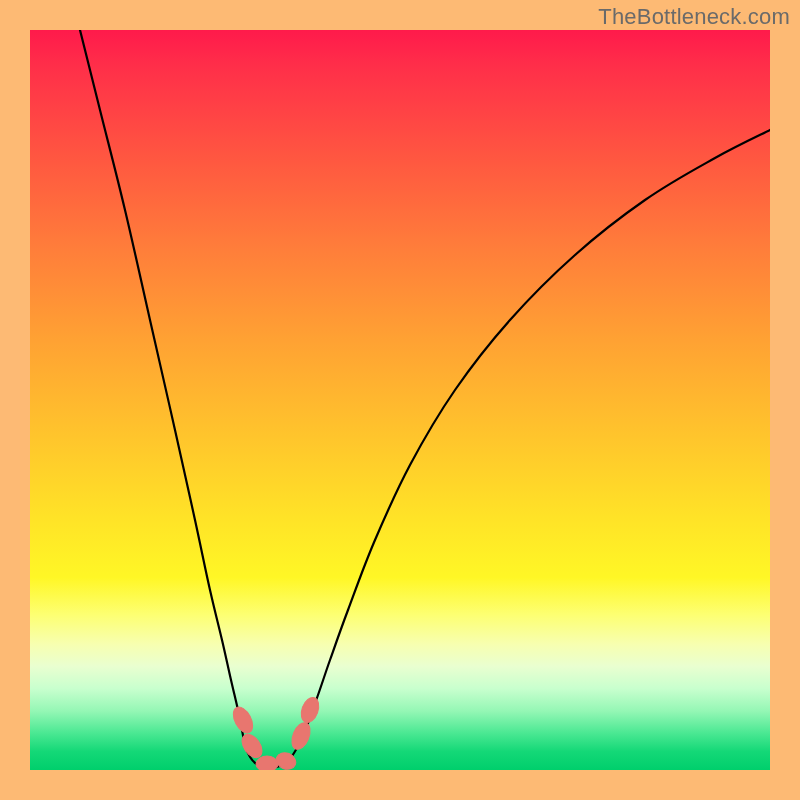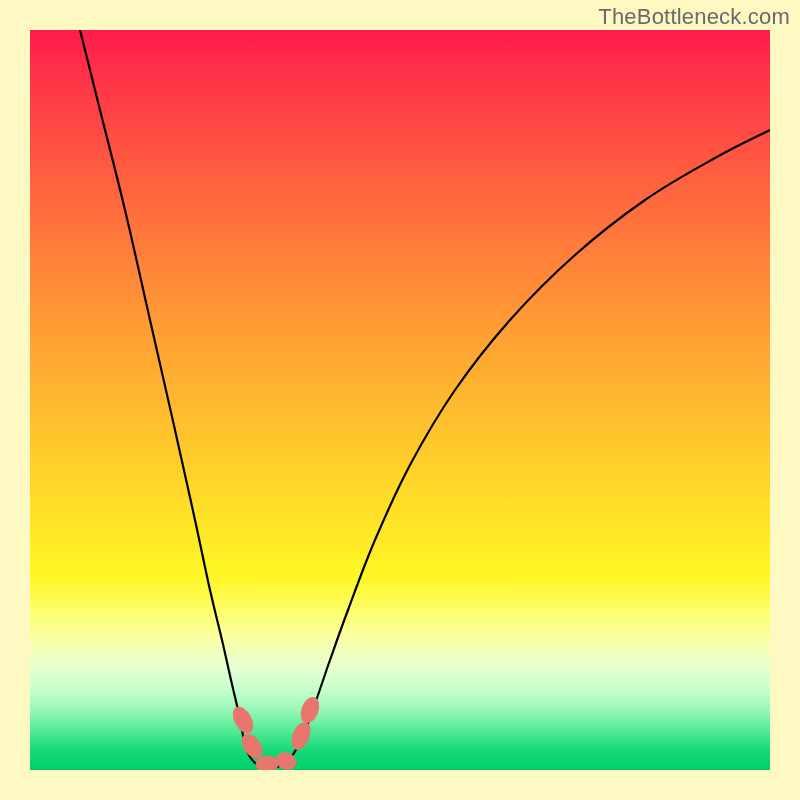--- a/index.html
+++ b/index.html
@@ -8,21 +8,21 @@
     width: 800px;
     height: 800px;
     background: #000;
     overflow: hidden;
     font-family: Arial, Helvetica, sans-serif;
   }
   .frame {
     position: relative;
     width: 800px;
     height: 800px;
-    background: #fef9c3;
+    background: #fdba74;
     text-align: center;
   }
   .watermark {
     position: absolute;
     top: 4px;
     right: 10px;
     color: #6a6a6a;
     font-size: 22px;
     font-weight: 400;
     letter-spacing: 0.2px;

